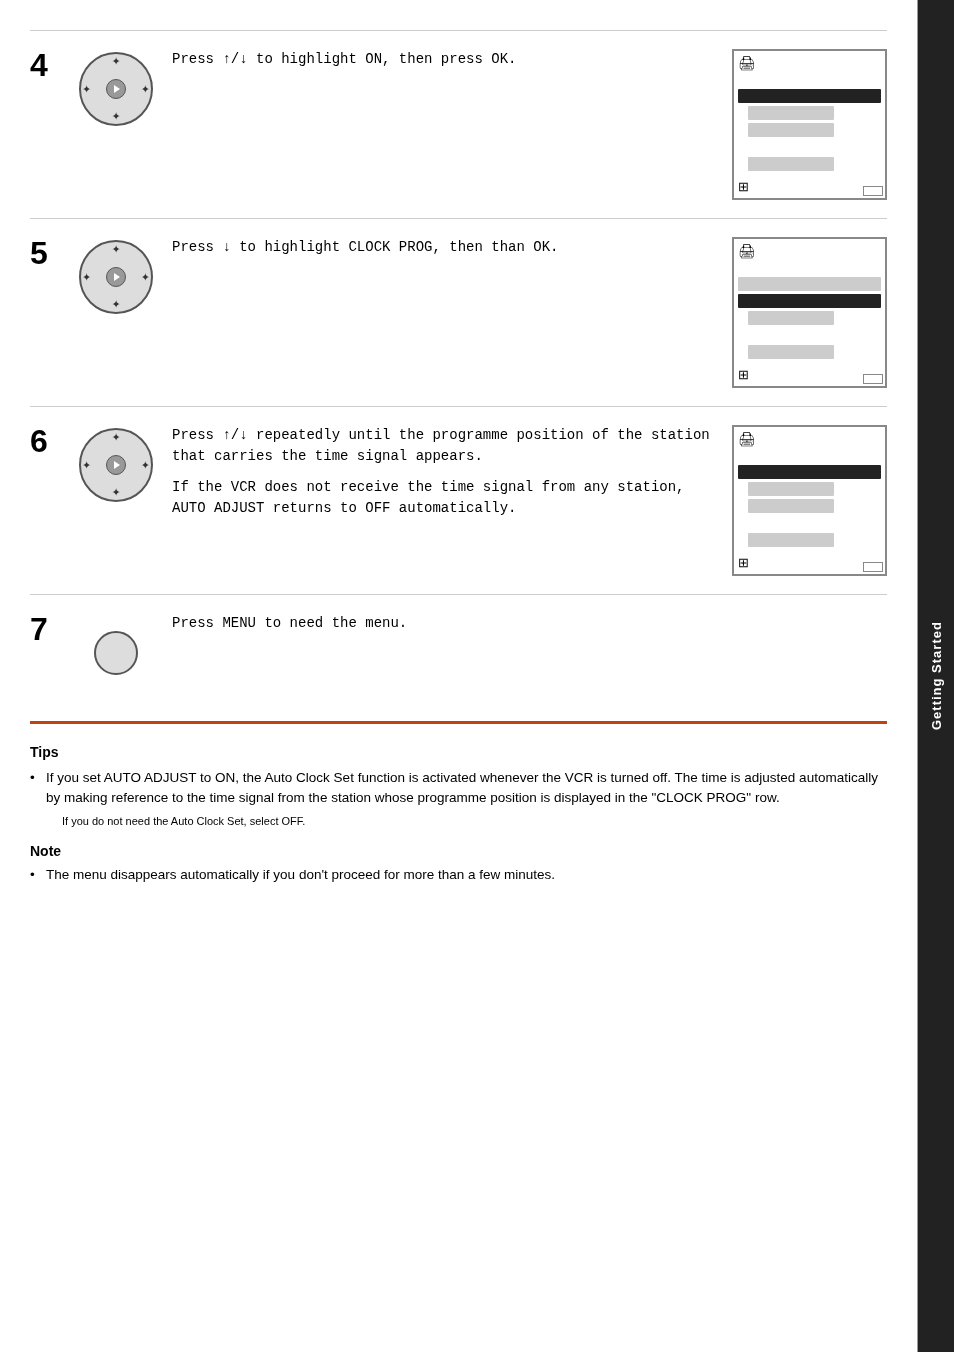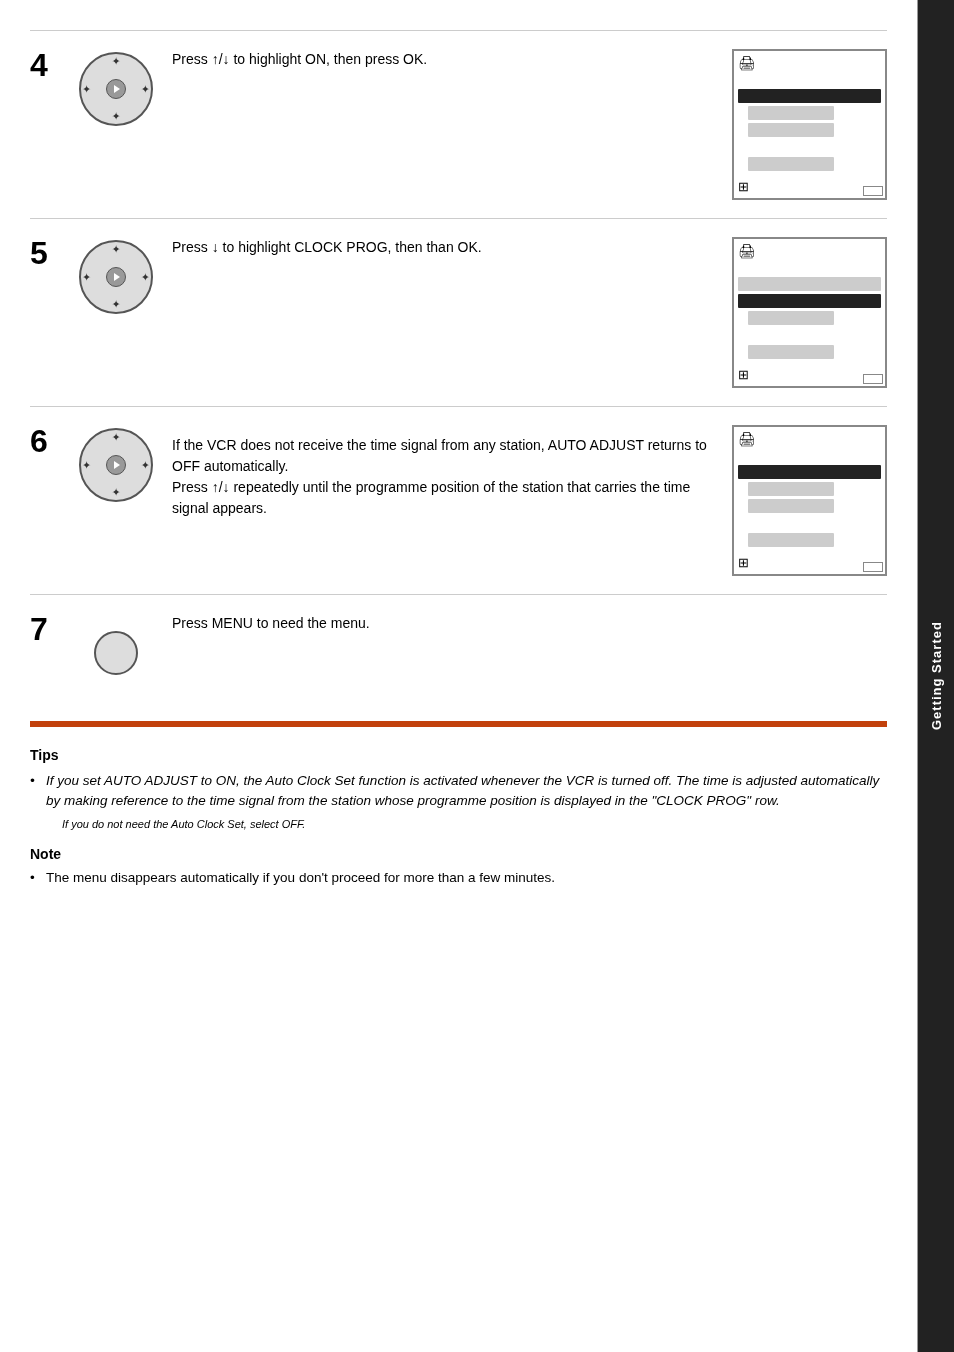--- a/index.html
+++ b/index.html
@@ -85,20 +85,21 @@
       height: 44px;
       border-radius: 50%;
       border: 2px solid #555;
       background: #ddd;
     }
 
     .step-text {
       flex: 1;
       font-size: 14px;
       line-height: 1.5;
+      font-family: Liberation Mono, monospace;
     }
 
     .step-screen {
       width: 160px;
       flex-shrink: 0;
       display: flex;
       flex-direction: column;
       align-items: flex-end;
     }
 
@@ -140,42 +141,41 @@
       position: absolute;
       bottom: 2px;
       right: 2px;
       width: 20px;
       height: 10px;
       border: 1px solid #888;
       background: #fff;
     }
 
     .tips-section {
-      border-top: 6px solid #c2410c;
+      border-top: 3px solid #c2410c;
       padding-top: 20px;
       margin-top: 10px;
     }
 
     .tips-title {
       font-weight: bold;
       margin-bottom: 8px;
     }
 
     .tips-list {
       list-style: none;
       padding-left: 0;
     }
 
     .tips-list li {
       padding-left: 16px;
       position: relative;
       margin-bottom: 10px;
       font-size: 13.5px;
       line-height: 1.5;
-      font-style: italic;
     }
 
     .tips-list li::before {
       content: "•";
       position: absolute;
       left: 0;
     }
 
     .note-title {
       font-weight: bold;
@@ -287,22 +287,22 @@
         <div style="position:absolute;top:3px;left:50%;transform:translateX(-50%);font-size:11px;color:#333;">✦</div>
         <div style="position:absolute;bottom:3px;left:50%;transform:translateX(-50%);font-size:11px;color:#333;">✦</div>
         <div style="position:absolute;left:3px;top:50%;transform:translateY(-50%);font-size:11px;color:#333;">✦</div>
         <div style="position:absolute;right:3px;top:50%;transform:translateY(-50%);font-size:11px;color:#333;">✦</div>
         <div style="position:absolute;top:50%;left:50%;transform:translate(-50%,-50%);width:20px;height:20px;border-radius:50%;background:#999;border:1px solid #555;display:flex;align-items:center;justify-content:center;">
           <span style="width:0;height:0;border-left:6px solid #fff;border-top:4px solid transparent;border-bottom:4px solid transparent;margin-left:1px;"></span>
         </div>
       </div>
     </div>
     <div class="step-text">
+      <p>Press ↑/↓ repeatedly until the programme position of the station that carries the time signal appears.</p>
       <p style="margin-top:10px;">If the VCR does not receive the time signal from any station, AUTO ADJUST returns to OFF automatically.</p>
-      <p>Press ↑/↓ repeatedly until the programme position of the station that carries the time signal appears.</p>
     </div>
     <div class="step-screen">
       <div class="tv-menu">
         <div style="font-size:14px;margin-bottom:2px;">🖨</div>
         <div class="tv-menu-rows">
           <div class="tv-row highlighted full"></div>
           <div class="tv-row short" style="margin-left:10px;"></div>
           <div class="tv-row short" style="margin-left:10px;"></div>
           <div style="height:14px;"></div>
           <div class="tv-row short" style="margin-left:10px;"></div>

